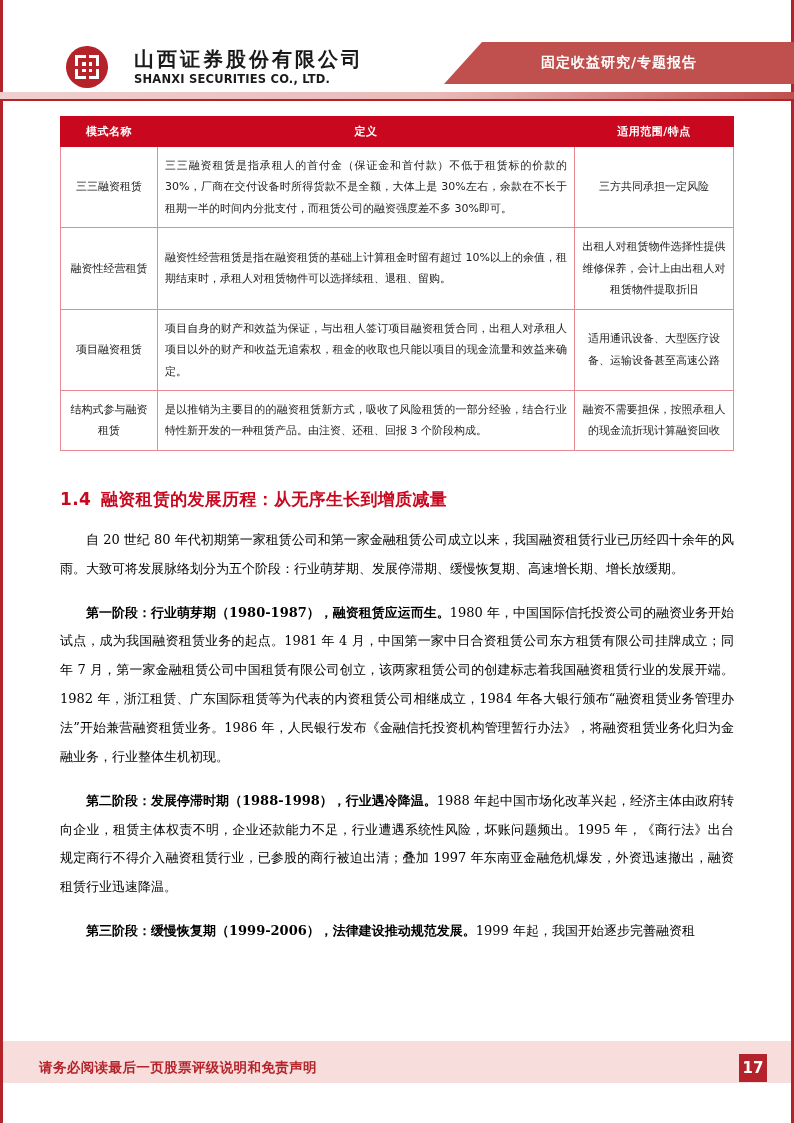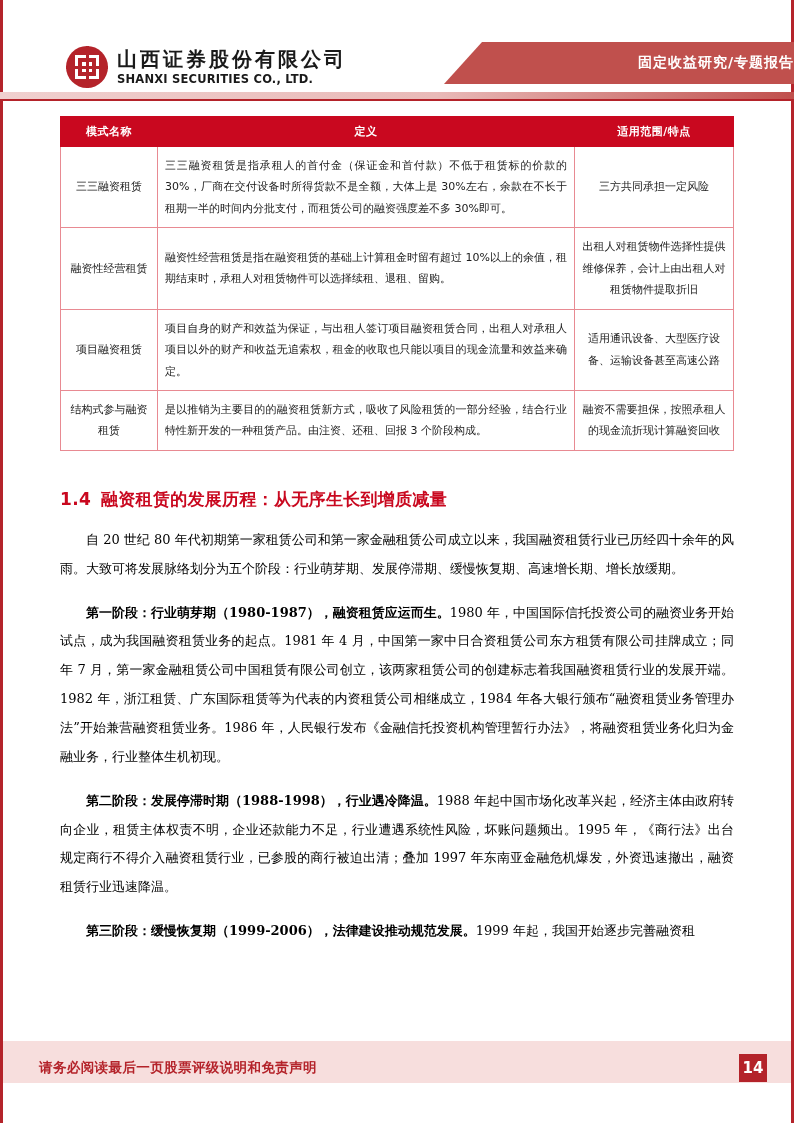--- a/index.html
+++ b/index.html
@@ -35,21 +35,21 @@
   }
   .header-banner {
     position: absolute;
     right: 0;
     top: 42px;
     height: 42px;
     width: 350px;
     background: #c0504d;
     display: flex;
     align-items: center;
-    justify-content: flex-end;
+    justify-content: center;
     -webkit-clip-path: polygon(38px 0, 100% 0, 100% 100%, 0 100%);
     clip-path: polygon(38px 0, 100% 0, 100% 100%, 0 100%);
   }
   .header-banner-text {
     color: #ffffff;
     font-size: 14px;
     font-weight: bold;
     letter-spacing: 1px;
     font-family: "DejaVu Sans", "Liberation Sans", sans-serif;
   }
@@ -69,21 +69,21 @@
     height: 2px;
     background: #b4232a;
   }
 
   .logo-block {
     position: absolute;
     left: 66px;
     top: 46px;
     display: flex;
     align-items: center;
-    gap: 9px;
+    gap: 26px;
   }
   .logo-mark {
     width: 42px;
     height: 42px;
     border-radius: 50%;
     background: #b4232a;
     position: relative;
     flex: none;
   }
   .logo-mark::before {
@@ -335,15 +335,15 @@
   </div>
 
   <div class="para">
     <b>第三阶段：缓慢恢复期（1999-2006），法律建设推动规范发展。</b><span>1999 年起，我国开始逐步完善融资租</span>
   </div>
 
 </div>
 
 <div class="footer">
   <span class="footer-text">请务必阅读最后一页股票评级说明和免责声明</span>
-  <span class="page-badge">14</span>
+  <span class="page-badge">17</span>
 </div>
 <div class="footer-bottom-fill"></div>
 
 </body></html>

